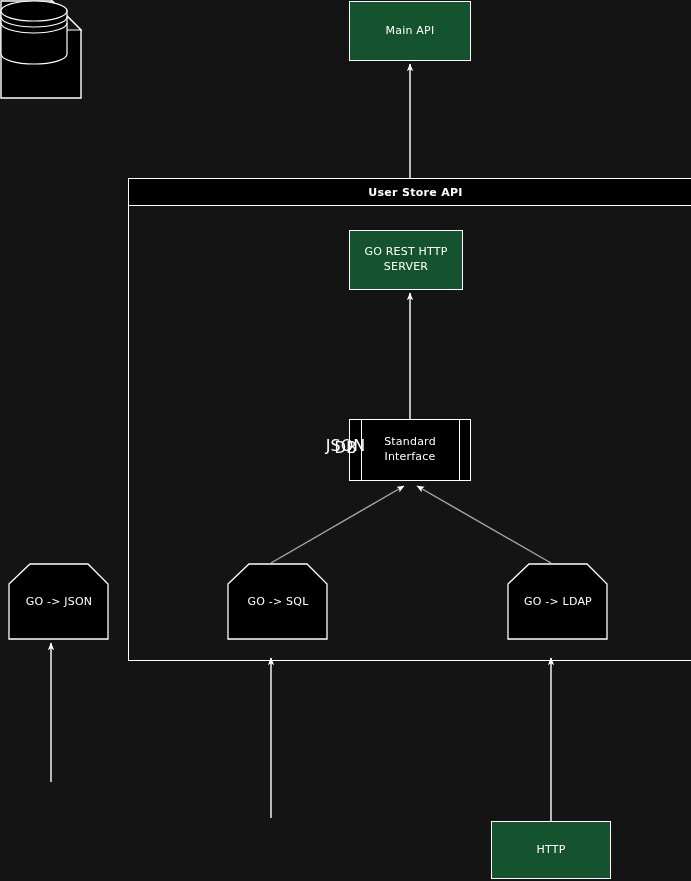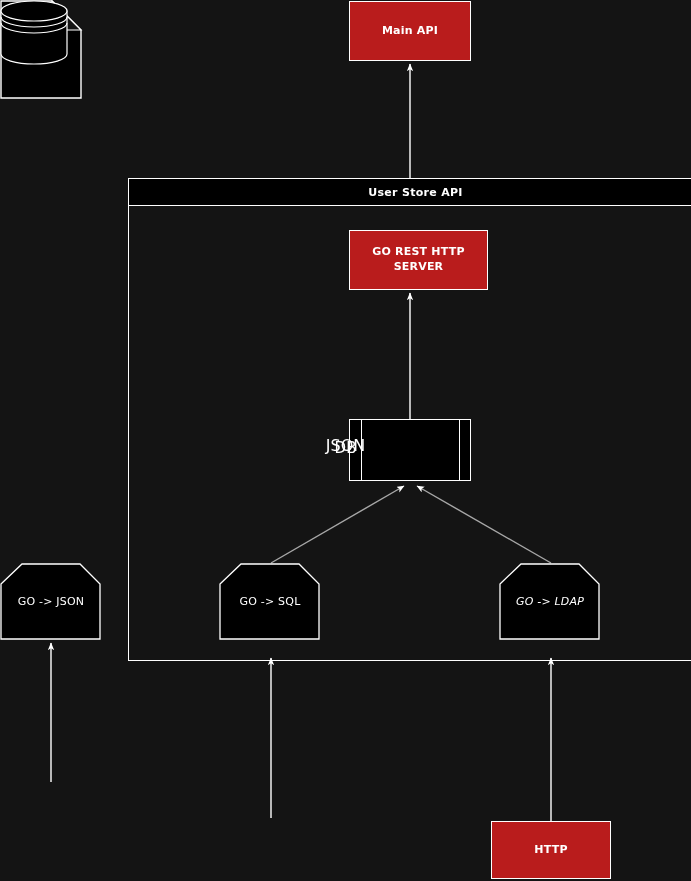--- a/index.html
+++ b/index.html
@@ -28,23 +28,22 @@
     align-items: center;
     justify-content: center;
     text-align: center;
     color: #ffffff;
     font-size: 11px;
     line-height: 1.35;
     letter-spacing: 0.2px;
     user-select: none;
   }
   .rect {
-    background: #b91c1c;
+    background: #14532d;
     border: 1px solid #ffffff;
-    font-weight: bold;
   }
 
   
   #node-main-api {
     left: 349px; top: 1px;
     width: 122px; height: 60px;
   }
 
   
   #container-user-store-api {
@@ -68,21 +67,21 @@
     justify-content: center;
     font-size: 11px;
     font-weight: bold;
     letter-spacing: 0.3px;
     color: #ffffff;
   }
 
   
   #node-go-rest-http-server {
     left: 349px; top: 230px;
-    width: 139px; height: 60px;
+    width: 114px; height: 60px;
   }
 
   
   #node-standard-interface {
     left: 349px; top: 419px;
     width: 122px; height: 62px;
     background: #000000;
     border: 1px solid #ffffff;
   }
   #node-standard-interface .comp-bar {
@@ -97,36 +96,37 @@
   #node-standard-interface .comp-label {
     position: relative;
     z-index: 2;
     padding: 0 14px;
   }
 
   
   .pentagon {
     position: absolute;
     box-sizing: border-box;
+    margin-left: 8px;
   }
   .pentagon svg { position: absolute; left: 0; top: 0; overflow: visible; }
   .pentagon .plabel {
     position: absolute;
     left: 0; top: 0;
     width: 100%; height: 100%;
     display: flex;
     align-items: center;
     justify-content: center;
     font-size: 11px;
     letter-spacing: 0.2px;
     color: #ffffff;
   }
   #node-go-json { left: 1px;   top: 563px; width: 100px; height: 77px; }
   #node-go-sql  { left: 220px; top: 563px; width: 100px; height: 77px; }
-  #node-go-ldap { left: 500px; top: 563px; width: 100px; height: 77px; font-style: italic; }
+  #node-go-ldap { left: 500px; top: 563px; width: 100px; height: 77px; }
 
   
   #node-json-doc { left: 9px; top: 782px; width: 82px; height: 99px; }
   #node-json-doc svg { position: absolute; left: 0; top: 0; overflow: visible; }
   #node-json-doc .dlabel {
     position: absolute;
     left: 0; top: 5px;
     width: 100%; height: 100%;
     display: flex;
     align-items: center;
@@ -191,20 +191,21 @@
   <div class="container-title">User Store API</div>
 </div>
 
 <div class="node rect" id="node-go-rest-http-server">
   <span>GO REST HTTP SERVER</span>
 </div>
 
 <div class="node" id="node-standard-interface">
   <span class="comp-bar left"></span>
   <span class="comp-bar right"></span>
+  <span class="comp-label">Standard Interface</span>
 </div>
 
 <div class="pentagon" id="node-go-json">
   <svg width="100" height="77" viewBox="0 0 100 77">
     <path d="M0,21 L21,1 L79,1 L99,21 L99,76 L0,76 Z" fill="#000000" stroke="#ffffff" stroke-width="1.3"></path>
   </svg>
   <span class="plabel">GO -&gt; JSON</span>
 </div>
 
 <div class="pentagon" id="node-go-sql">

